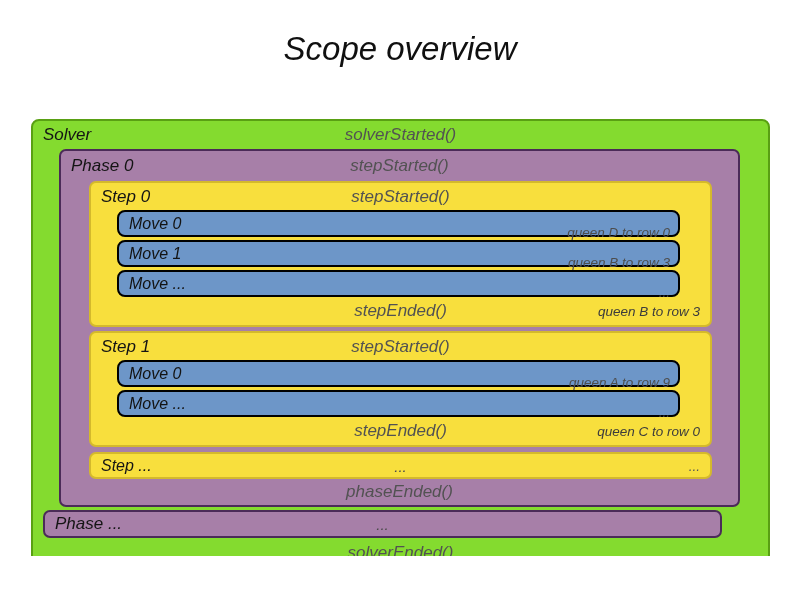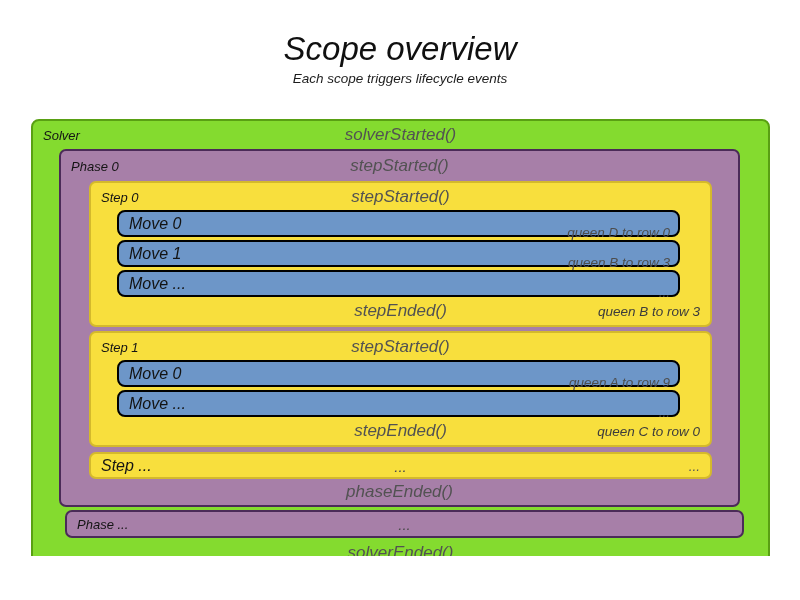--- a/index.html
+++ b/index.html
@@ -17,37 +17,37 @@
   }
   .box { box-sizing:border-box; position:absolute; }
   .solver-box {
     left:31px; top:119px; width:739px; height:448px;
     background:#84db2f; border:2px solid #59a013; border-radius:8px;
   }
   .phase-box {
     background:#a77fa8; border:2px solid #4b2b58; border-radius:7px;
   }
   .phase0-box { left:26px; top:28px; width:681px; height:358px; }
-  .phase-more-box { left:32px; top:389px; width:679px; height:28px; }
+  .phase-more-box { left:10px; top:389px; width:679px; height:28px; }
   .step-box {
     background:#f8df3d; border:2px solid #d4b92c; border-radius:7px;
   }
   .step0-box { left:28px; top:30px; width:623px; height:146px; }
   .step1-box { left:28px; top:180px; width:623px; height:116px; }
   .step-more-box { left:28px; top:301px; width:623px; height:27px; }
   .move-row {
     background:#6d96c8; border:2px solid #000000; border-radius:8px;
     left:26px; width:563px; height:27px;
     display:flex; align-items:center; justify-content:space-between;
     padding:0 8px 0 10px;
   }
   .hdr { position:absolute; left:0; right:0; }
   .hdr-label {
     position:absolute; left:10px; top:50%; transform:translateY(-50%);
-    font-size:13px; color:#141414; white-space:nowrap;
+    font-size:17px; color:#141414; white-space:nowrap;
   }
   .hdr-event {
     position:absolute; left:0; right:0; top:50%; transform:translateY(-50%);
     text-align:center; font-size:17px; color:#525252; white-space:nowrap;
   }
   .hdr-note {
     position:absolute; right:10px; top:50%; transform:translateY(-50%);
     font-size:13.5px; color:#3c3c3c; white-space:nowrap;
   }
   .solver-header { top:0; height:28px; }
@@ -68,21 +68,20 @@
     position:absolute; right:10px; top:50%; transform:translateY(-50%);
     font-size:13.5px; color:#555555;
   }
 </style>
 </head>
 <body>
 
 <div class="canvas">
 
   <div class="title">Scope overview</div>
-  <div class="subtitle">Each scope triggers lifecycle events</div>
 
   <div class="box solver-box">
 
     <div class="hdr solver-header">
       <span class="hdr-label">Solver</span>
       <span class="hdr-event">solverStarted()</span>
     </div>
 
     <div class="box phase-box phase0-box">
 

